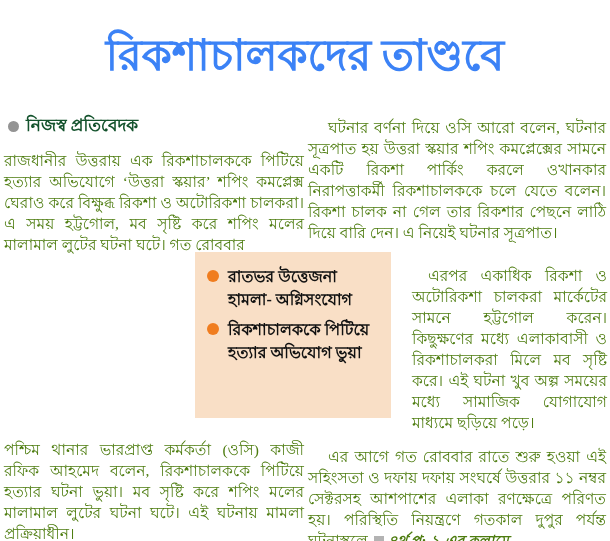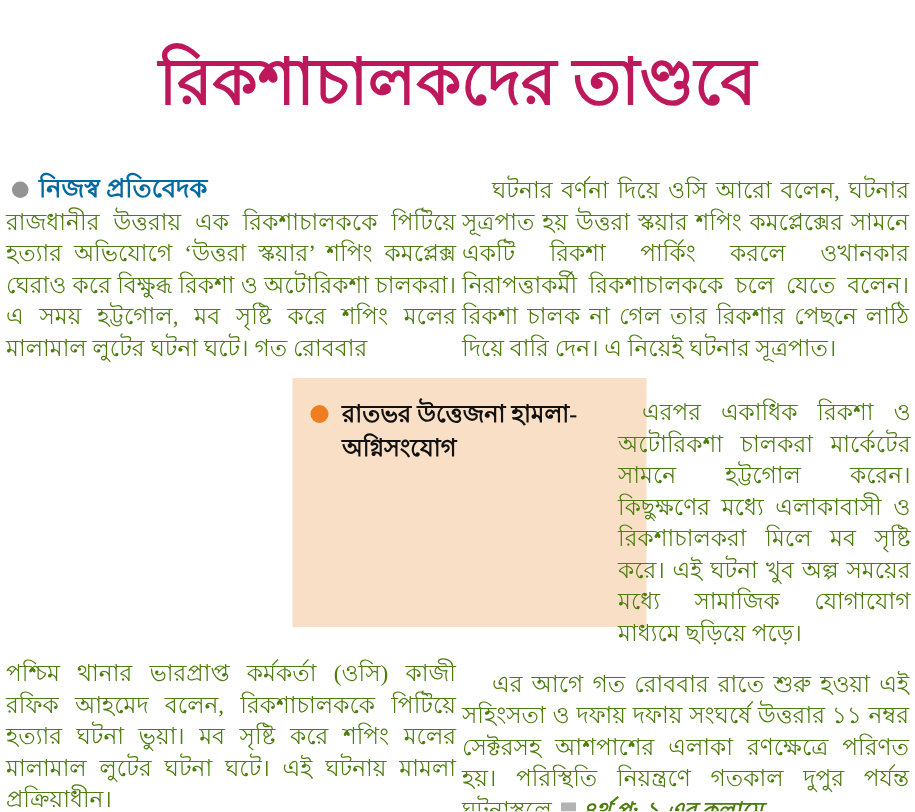--- a/index.html
+++ b/index.html
@@ -14,65 +14,65 @@
   }
 
   
   .headline {
     position: absolute;
     top: 2px; left: 0; width: 610px;
     text-align: center;
     font-weight: bold;
     font-size: 43px;
     line-height: 50px;
-    color: #be185d;
+    color: #3b82f6;
     letter-spacing: 0px;
   }
 
   
   .byline {
     position: absolute;
     top: 112px; left: 8px;
     display: flex;
     align-items: center;
     gap: 7px;
     font-weight: bold;
     font-size: 17px;
-    color: #0369a1;
+    color: #14532d;
   }
   .byline-dot {
     width: 11px; height: 11px;
     border-radius: 50%;
     background: #949494;
     flex: 0 0 auto;
   }
 
   
   .body-text {
     position: absolute;
     font-size: 15.5px;
     line-height: 21px;
     text-align: justify;
     color: #4d7c0f;
     margin: 0;
   }
-  .left-top    { top: 138px; left: 4px;  width: 300px; }
+  .left-top    { top: 150px; left: 4px;  width: 300px; }
   .left-mid    { top: 239px; left: 4px;  width: 179px; }
   .left-mid p  { margin: 0; }
   .left-mid p.indent { text-indent: 17px; }
   .left-bot    { top: 439px; left: 4px;  width: 300px; }
   .right-top   { top: 117px; left: 308px; width: 298px; text-indent: 20px; }
   .right-mid   { top: 245px; left: 412px; width: 195px; text-indent: 16px; margin-top: 20px; }
   .right-bot   { top: 434px; left: 308px; width: 298px; text-indent: 20px; margin-top: 12px; }
 
   
   .highlight-box {
     position: absolute;
     top: 252px; left: 195px;
-    width: 236px; height: 166px;
+    width: 196px; height: 166px;
     background: #f9dfc6;
     box-sizing: border-box;
     padding: 13px 10px 10px 12px;
   }
   .hl-item {
     display: flex;
     gap: 9px;
     font-weight: bold;
     font-size: 16px;
     line-height: 23px;
@@ -117,20 +117,24 @@
   <p class="body-text left-top">রাজধানীর উত্তরায় এক রিকশাচালককে পিটিয়ে হত্যার অভিযোগে ‘উত্তরা স্কয়ার’ শপিং কমপ্লেক্স ঘেরাও করে বিক্ষুব্ধ রিকশা ও অটোরিকশা চালকরা। এ সময় হট্টগোল, মব সৃষ্টি করে শপিং মলের মালামাল লুটের ঘটনা ঘটে। গত রোববার</p>
 
 
   <p class="body-text left-bot">পশ্চিম থানার ভারপ্রাপ্ত কর্মকর্তা (ওসি) কাজী রফিক আহমেদ বলেন, রিকশাচালককে পিটিয়ে হত্যার ঘটনা ভুয়া। মব সৃষ্টি করে শপিং মলের মালামাল লুটের ঘটনা ঘটে। এই ঘটনায় মামলা প্রক্রিয়াধীন।</p>
 
   <div class="highlight-box">
     <div class="hl-item">
       <span class="hl-bullet"></span>
       <span>রাতভর উত্তেজনা হামলা- অগ্নিসংযোগ</span>
     </div>
+    <div class="hl-item">
+      <span class="hl-bullet"></span>
+      <span>রিকশাচালককে পিটিয়ে হত্যার অভিযোগ ভুয়া</span>
+    </div>
   </div>
 
   <p class="body-text right-top">ঘটনার বর্ণনা দিয়ে ওসি আরো বলেন, ঘটনার সূত্রপাত হয় উত্তরা স্কয়ার শপিং কমপ্লেক্সের সামনে একটি রিকশা পার্কিং করলে ওখানকার নিরাপত্তাকর্মী রিকশাচালককে চলে যেতে বলেন। রিকশা চালক না গেল তার রিকশার পেছনে লাঠি দিয়ে বারি দেন। এ নিয়েই ঘটনার সূত্রপাত।</p>
 
   <p class="body-text right-mid">এরপর একাধিক রিকশা ও অটোরিকশা চালকরা মার্কেটের সামনে হট্টগোল করেন। কিছুক্ষণের মধ্যে এলাকাবাসী ও রিকশাচালকরা মিলে মব সৃষ্টি করে। এই ঘটনা খুব অল্প সময়ের মধ্যে সামাজিক যোগাযোগ মাধ্যমে ছড়িয়ে পড়ে।</p>
 
   <p class="body-text right-bot">
     <span>এর আগে গত রোববার রাতে শুরু হওয়া এই সহিংসতা ও দফায় দফায় সংঘর্ষে উত্তরার ১১ নম্বর সেক্টরসহ আশপাশের এলাকা রণক্ষেত্রে পরিণত হয়। পরিস্থিতি নিয়ন্ত্রণে গতকাল দুপুর পর্যন্ত ঘটনাস্থলে</span><span class="cont-square"></span><span class="cont-text">৪র্থ পৃ: ১-এর কলামে</span>
   </p>
 

